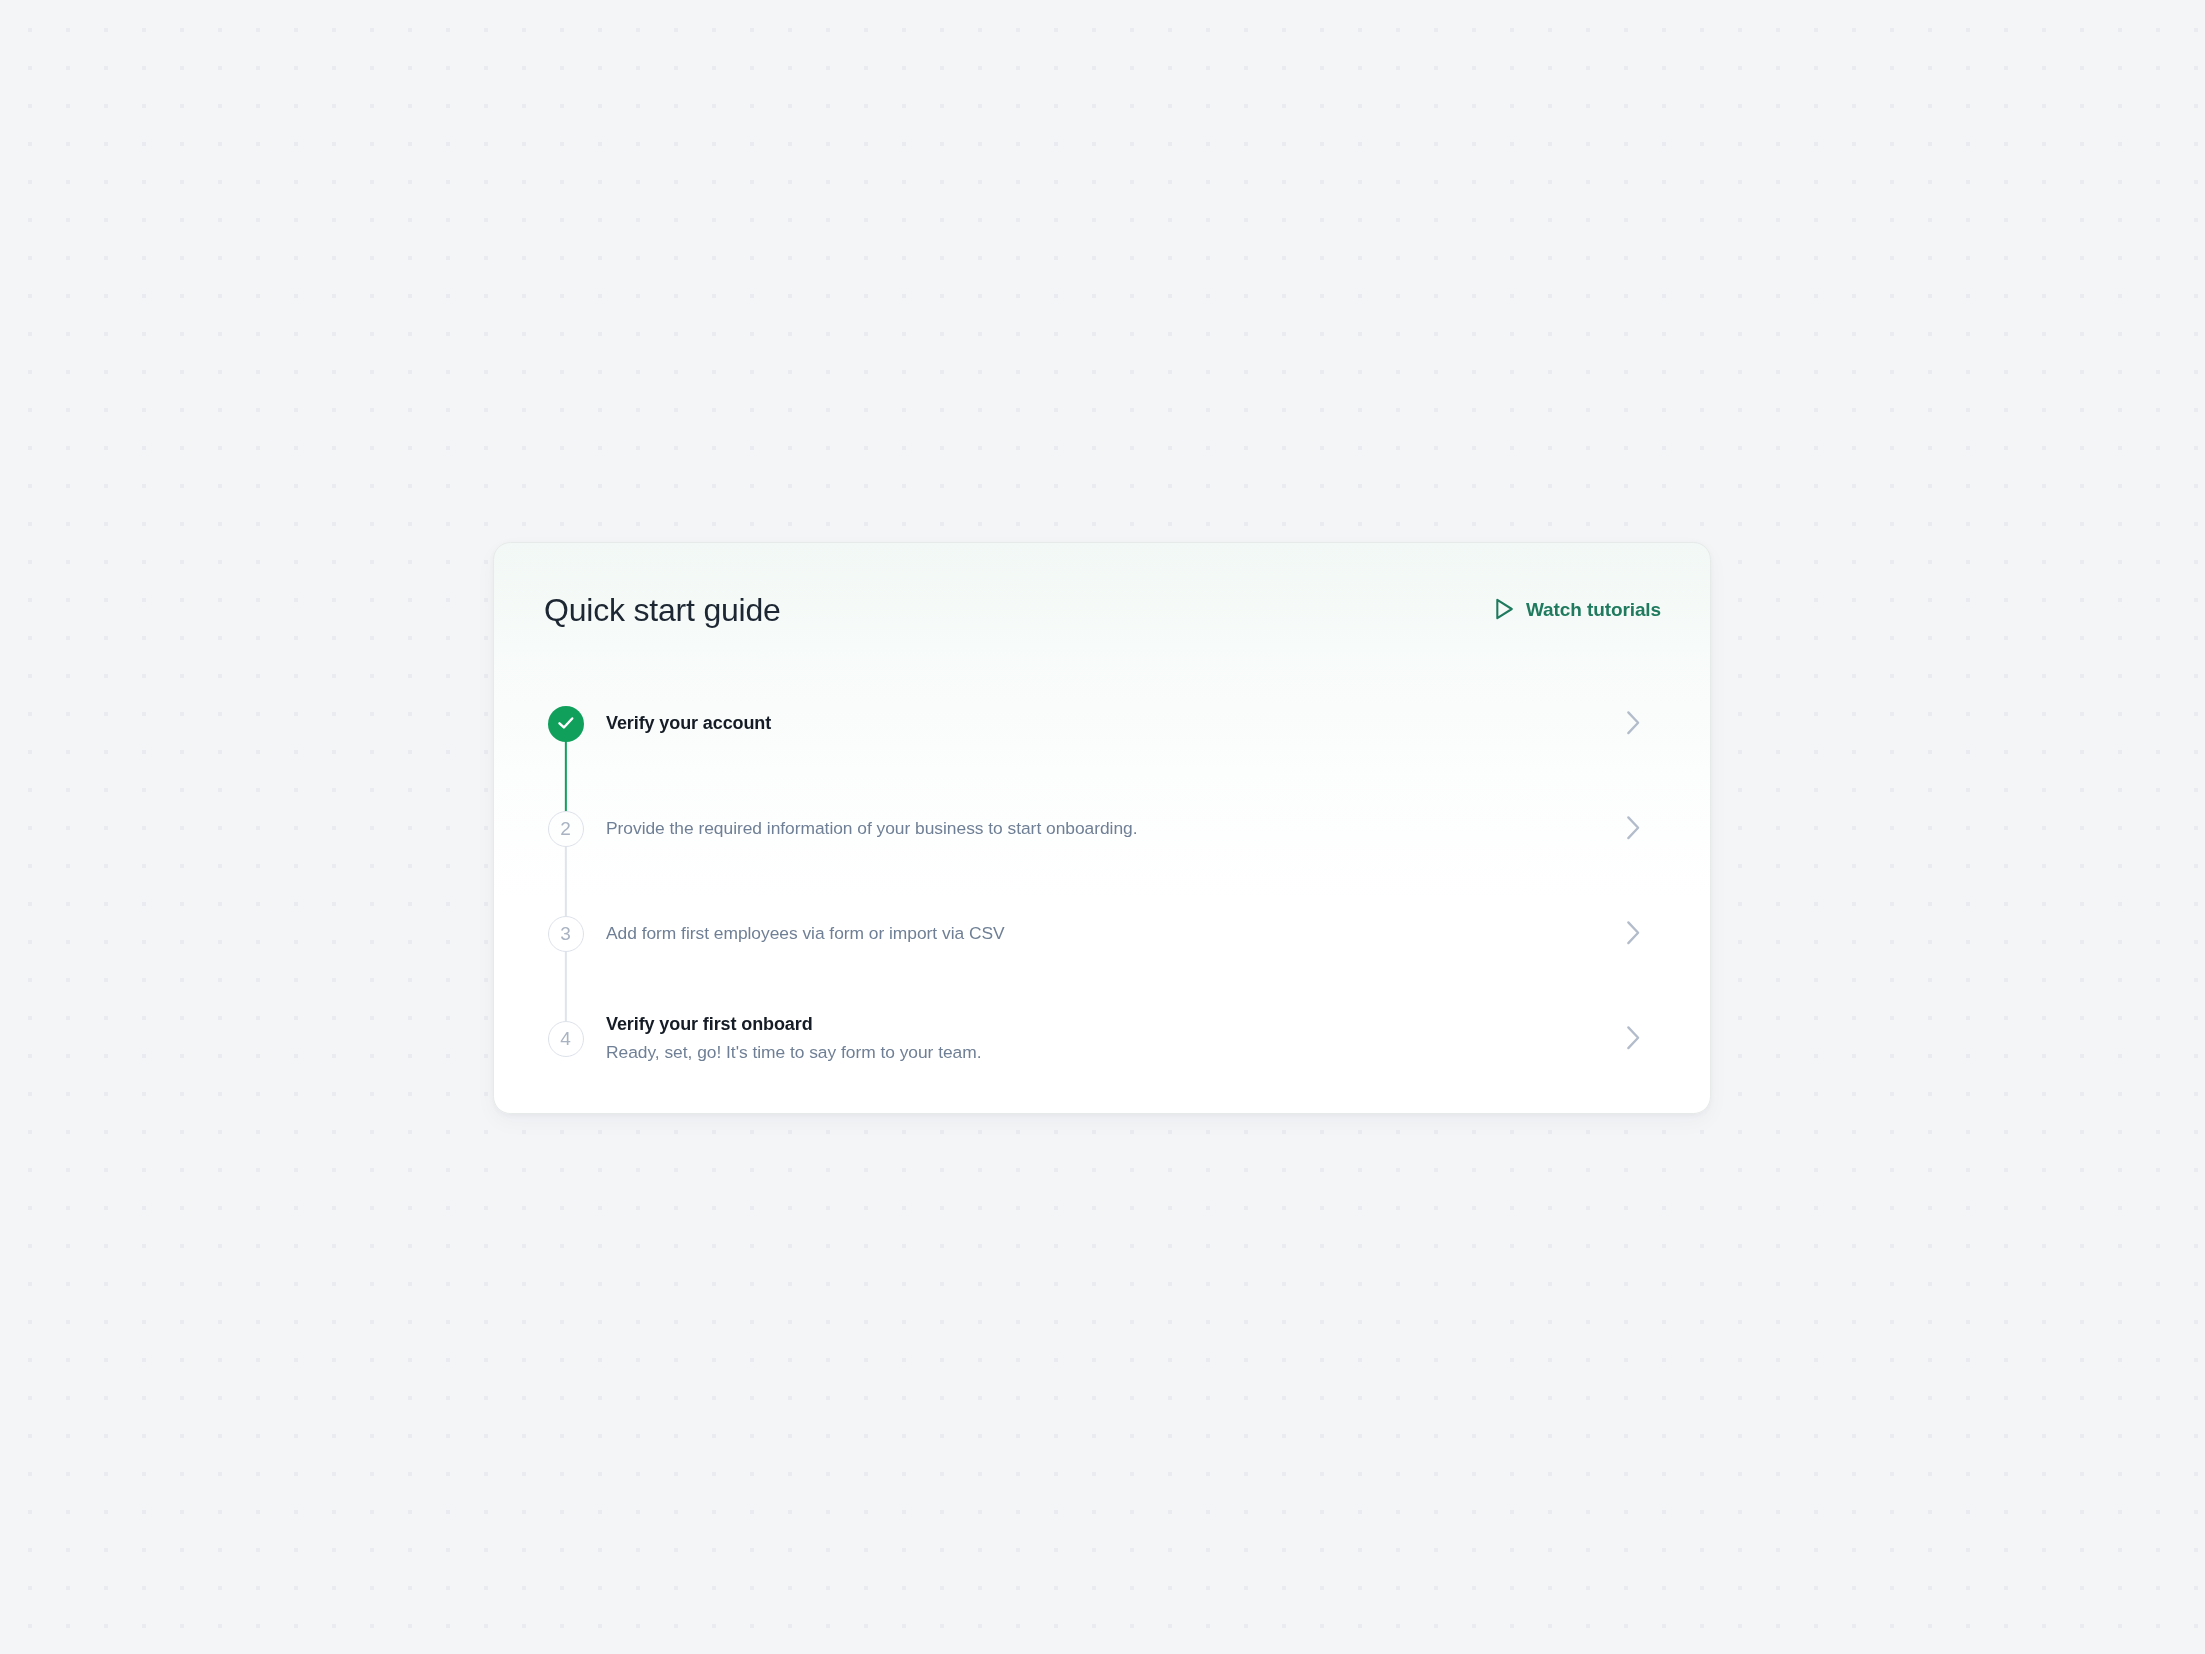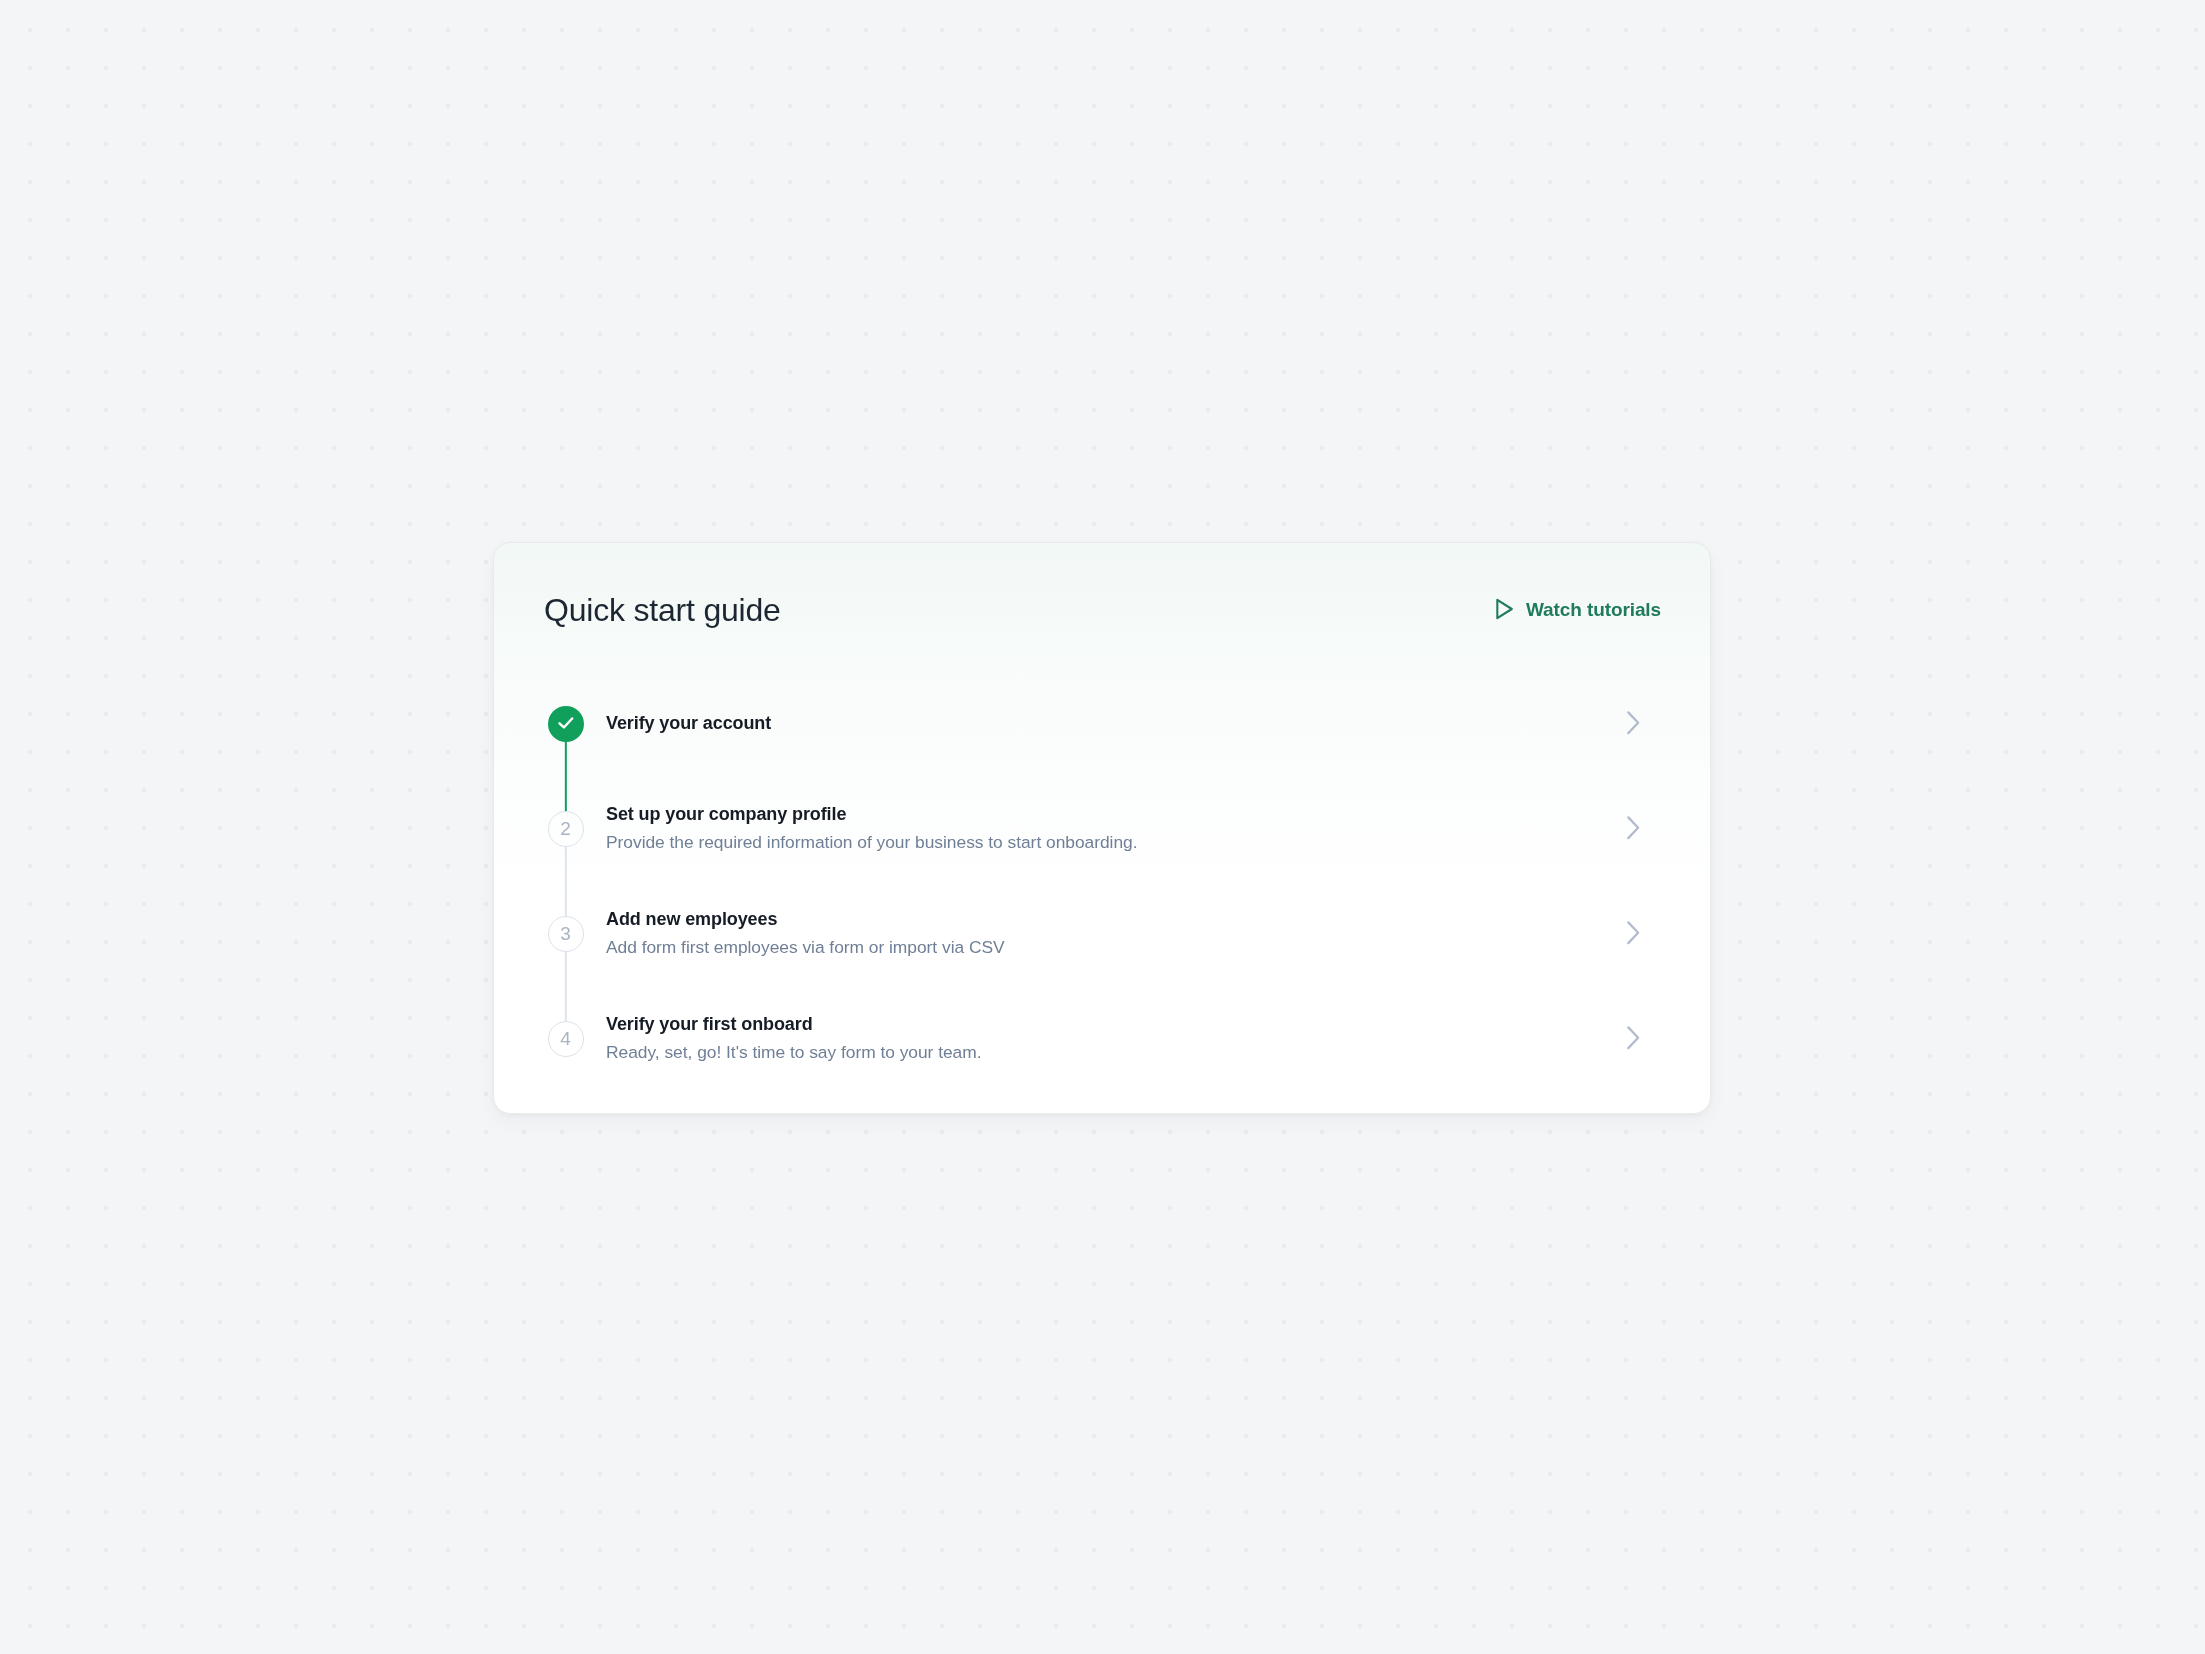--- a/index.html
+++ b/index.html
@@ -225,42 +225,40 @@
 
     <div class="step-row">
       <div class="step-marker-col">
         <div class="connector up green"></div>
         <div class="connector down"></div>
         <div class="marker todo">
           <span class="step-num">2</span>
         </div>
       </div>
       <div class="step-text">
-        <div class="step-title">Set up your company profile</div>
         <div class="step-desc">Provide the required information of your business to start onboarding.</div>
       </div>
       <div class="chevron-wrap">
         <span>
           <svg width="15" height="25.5" viewBox="0 0 26 44" fill="none" xmlns="http://www.w3.org/2000/svg">
             <path d="M4 4 L21 22 L4 40" stroke="#b3bccb" stroke-width="4" stroke-linecap="round" stroke-linejoin="round"></path>
           </svg>
         </span>
       </div>
     </div>
 
     <div class="step-row">
       <div class="step-marker-col">
         <div class="connector up"></div>
         <div class="connector down"></div>
         <div class="marker todo">
           <span class="step-num">3</span>
         </div>
       </div>
       <div class="step-text">
-        <div class="step-title">Add new employees</div>
         <div class="step-desc">Add form first employees via form or import via CSV</div>
       </div>
       <div class="chevron-wrap">
         <span>
           <svg width="15" height="25.5" viewBox="0 0 26 44" fill="none" xmlns="http://www.w3.org/2000/svg">
             <path d="M4 4 L21 22 L4 40" stroke="#b3bccb" stroke-width="4" stroke-linecap="round" stroke-linejoin="round"></path>
           </svg>
         </span>
       </div>
     </div>

